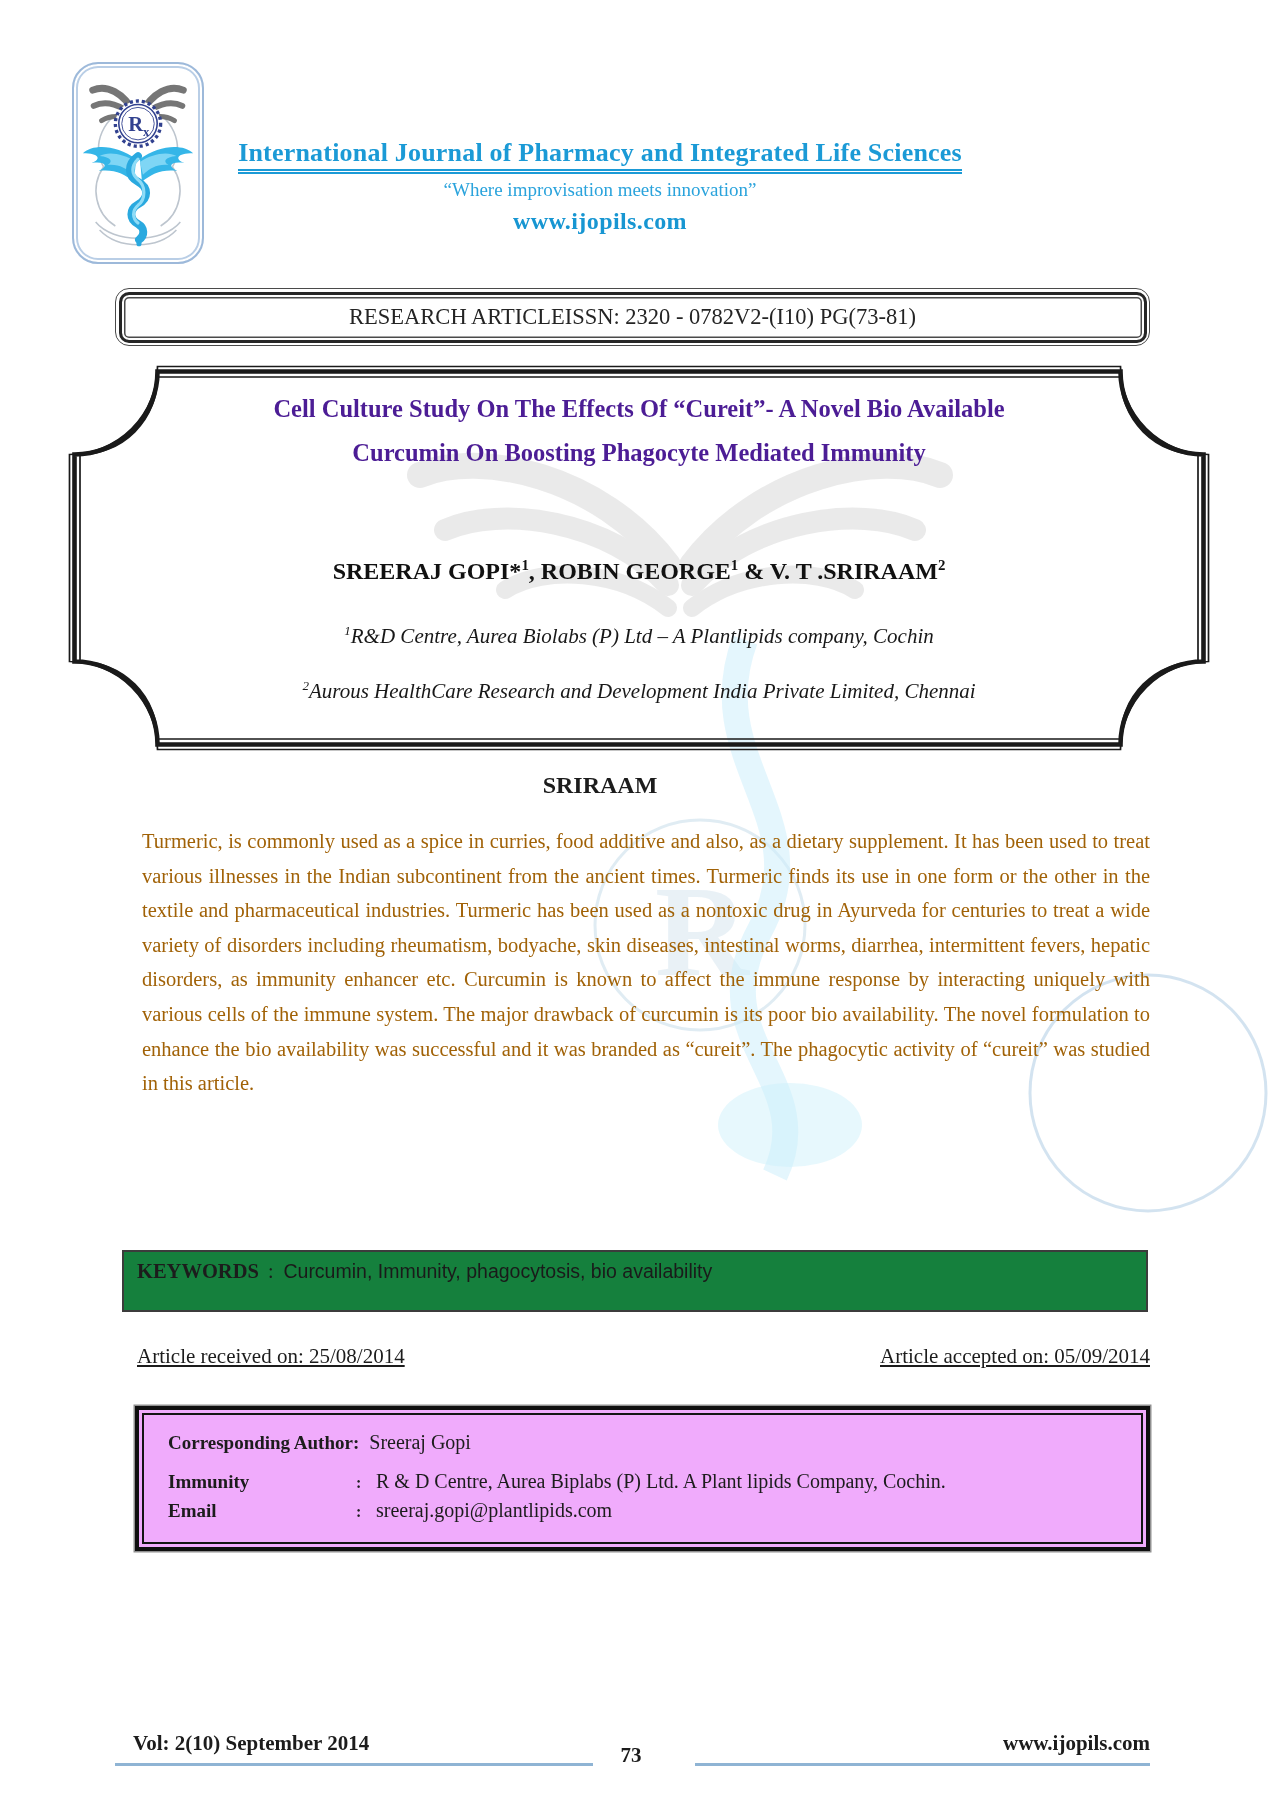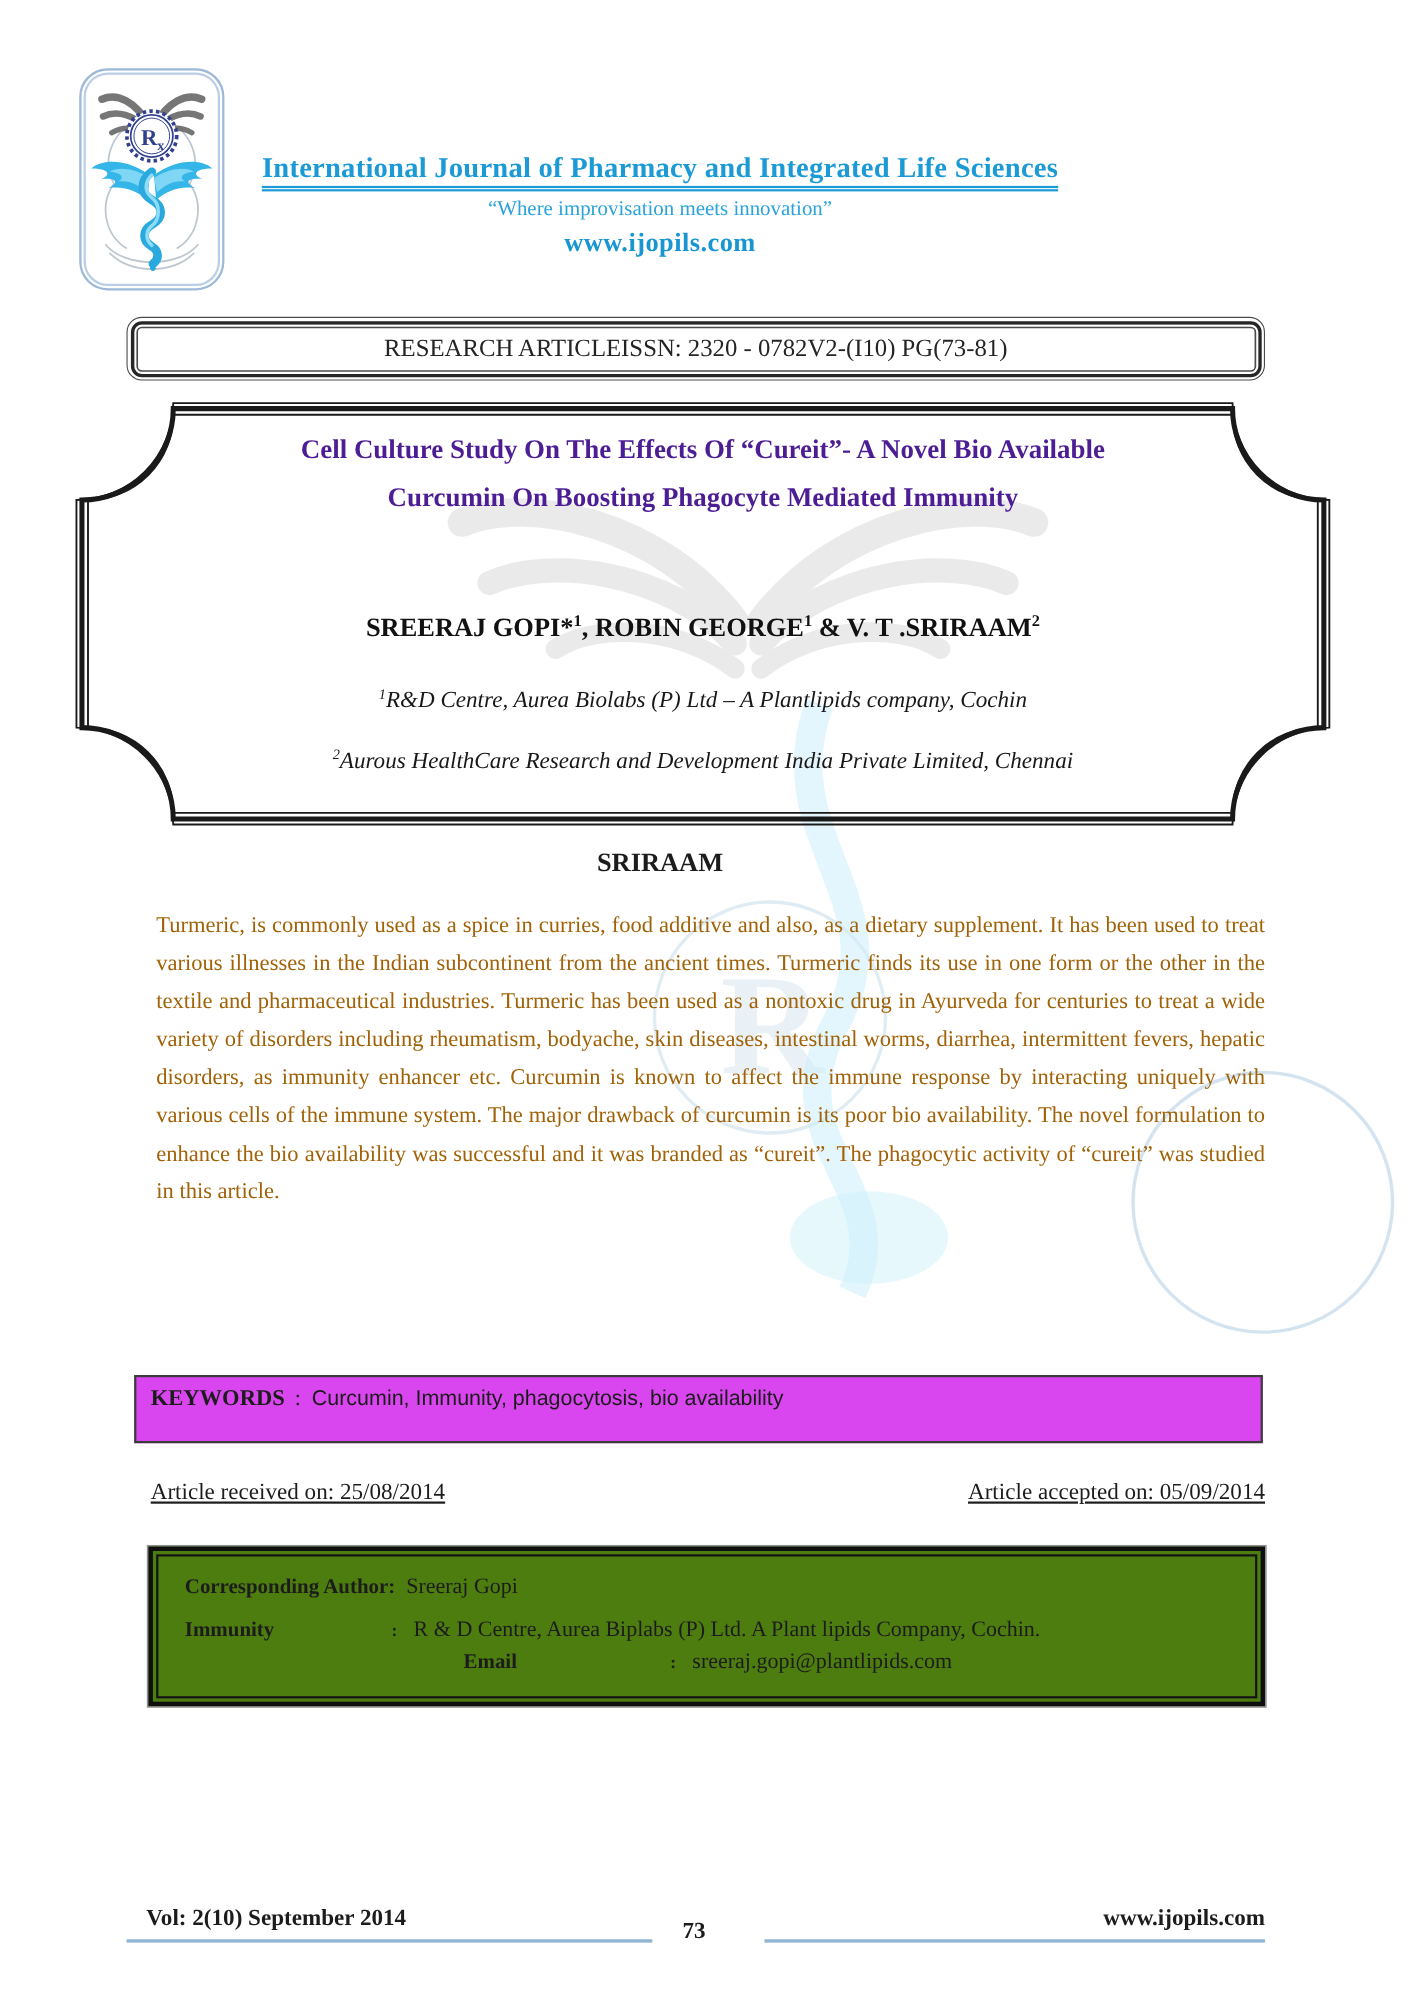--- a/index.html
+++ b/index.html
@@ -61,40 +61,40 @@
   
   .abstract-heading { left:0; top:772px; width:1200px; text-align:center; font-size:24px; font-weight:bold; }
   .abstract-text {
     left:142px; top:824px; width:1008px;
     font-size:20.5px; line-height:34.6px; text-align:justify; color:#a16207;
   }
 
   
   .keywords-box {
     left:122px; top:1250px; width:1026px; height:62px;
-    background:#d946ef; border:2.5px solid #3c3c3c;
+    background:#15803d; border:2.5px solid #3c3c3c;
     padding:8px 13px;
   }
   .kw-label { font-weight:bold; font-size:20.5px; }
   .kw-sep { font-size:20px; margin:0 6px 0 5px; }
   .kw-value { font-family:"Liberation Sans","DejaVu Sans",sans-serif; font-size:19.5px; color:#1a1a1a; }
 
   
   .dates-row { left:115px; top:1344px; width:1035px; display:flex; justify-content:space-between; padding-left:22px; font-size:21px;text-decoration:underline; }
 
   
   .corr-outer {
     left:135px; top:1406px; width:1015px;
     border:4px solid #0f0f0f; box-shadow:0 0 0 1.5px #909090; padding:3px;
-    background:#4d7c0f;
+    background:#f0abfc;
   }
   .corr-inner { border:2px solid #141414; padding:16px 22px 20px 24px; }
   .corr-row { display:flex; align-items:baseline; }
   .corr-row.first { margin-bottom:16px; }
-  .corr-row + .corr-row.tight { margin-top:6px;justify-content:center; }
+  .corr-row + .corr-row.tight { margin-top:6px; }
   .corr-lbl { font-weight:bold; font-size:19px; }
   .corr-lbl.wide { width:188px; flex:0 0 188px; }
   .corr-colon { width:20px; flex:0 0 20px; font-weight:bold; }
   .corr-val { font-size:20px; }
   .corr-row.first .corr-val { margin-left:10px; }
 
   
   .f-vol { left:133px; top:1731px; font-size:21px; font-weight:bold; }
   .f-rule-left  { left:115px; top:1763px; width:478px; height:3px; background:#8fb4d4; }
   .f-page { left:596px; top:1743px; width:70px; text-align:center; font-size:21px; font-weight:bold; }

